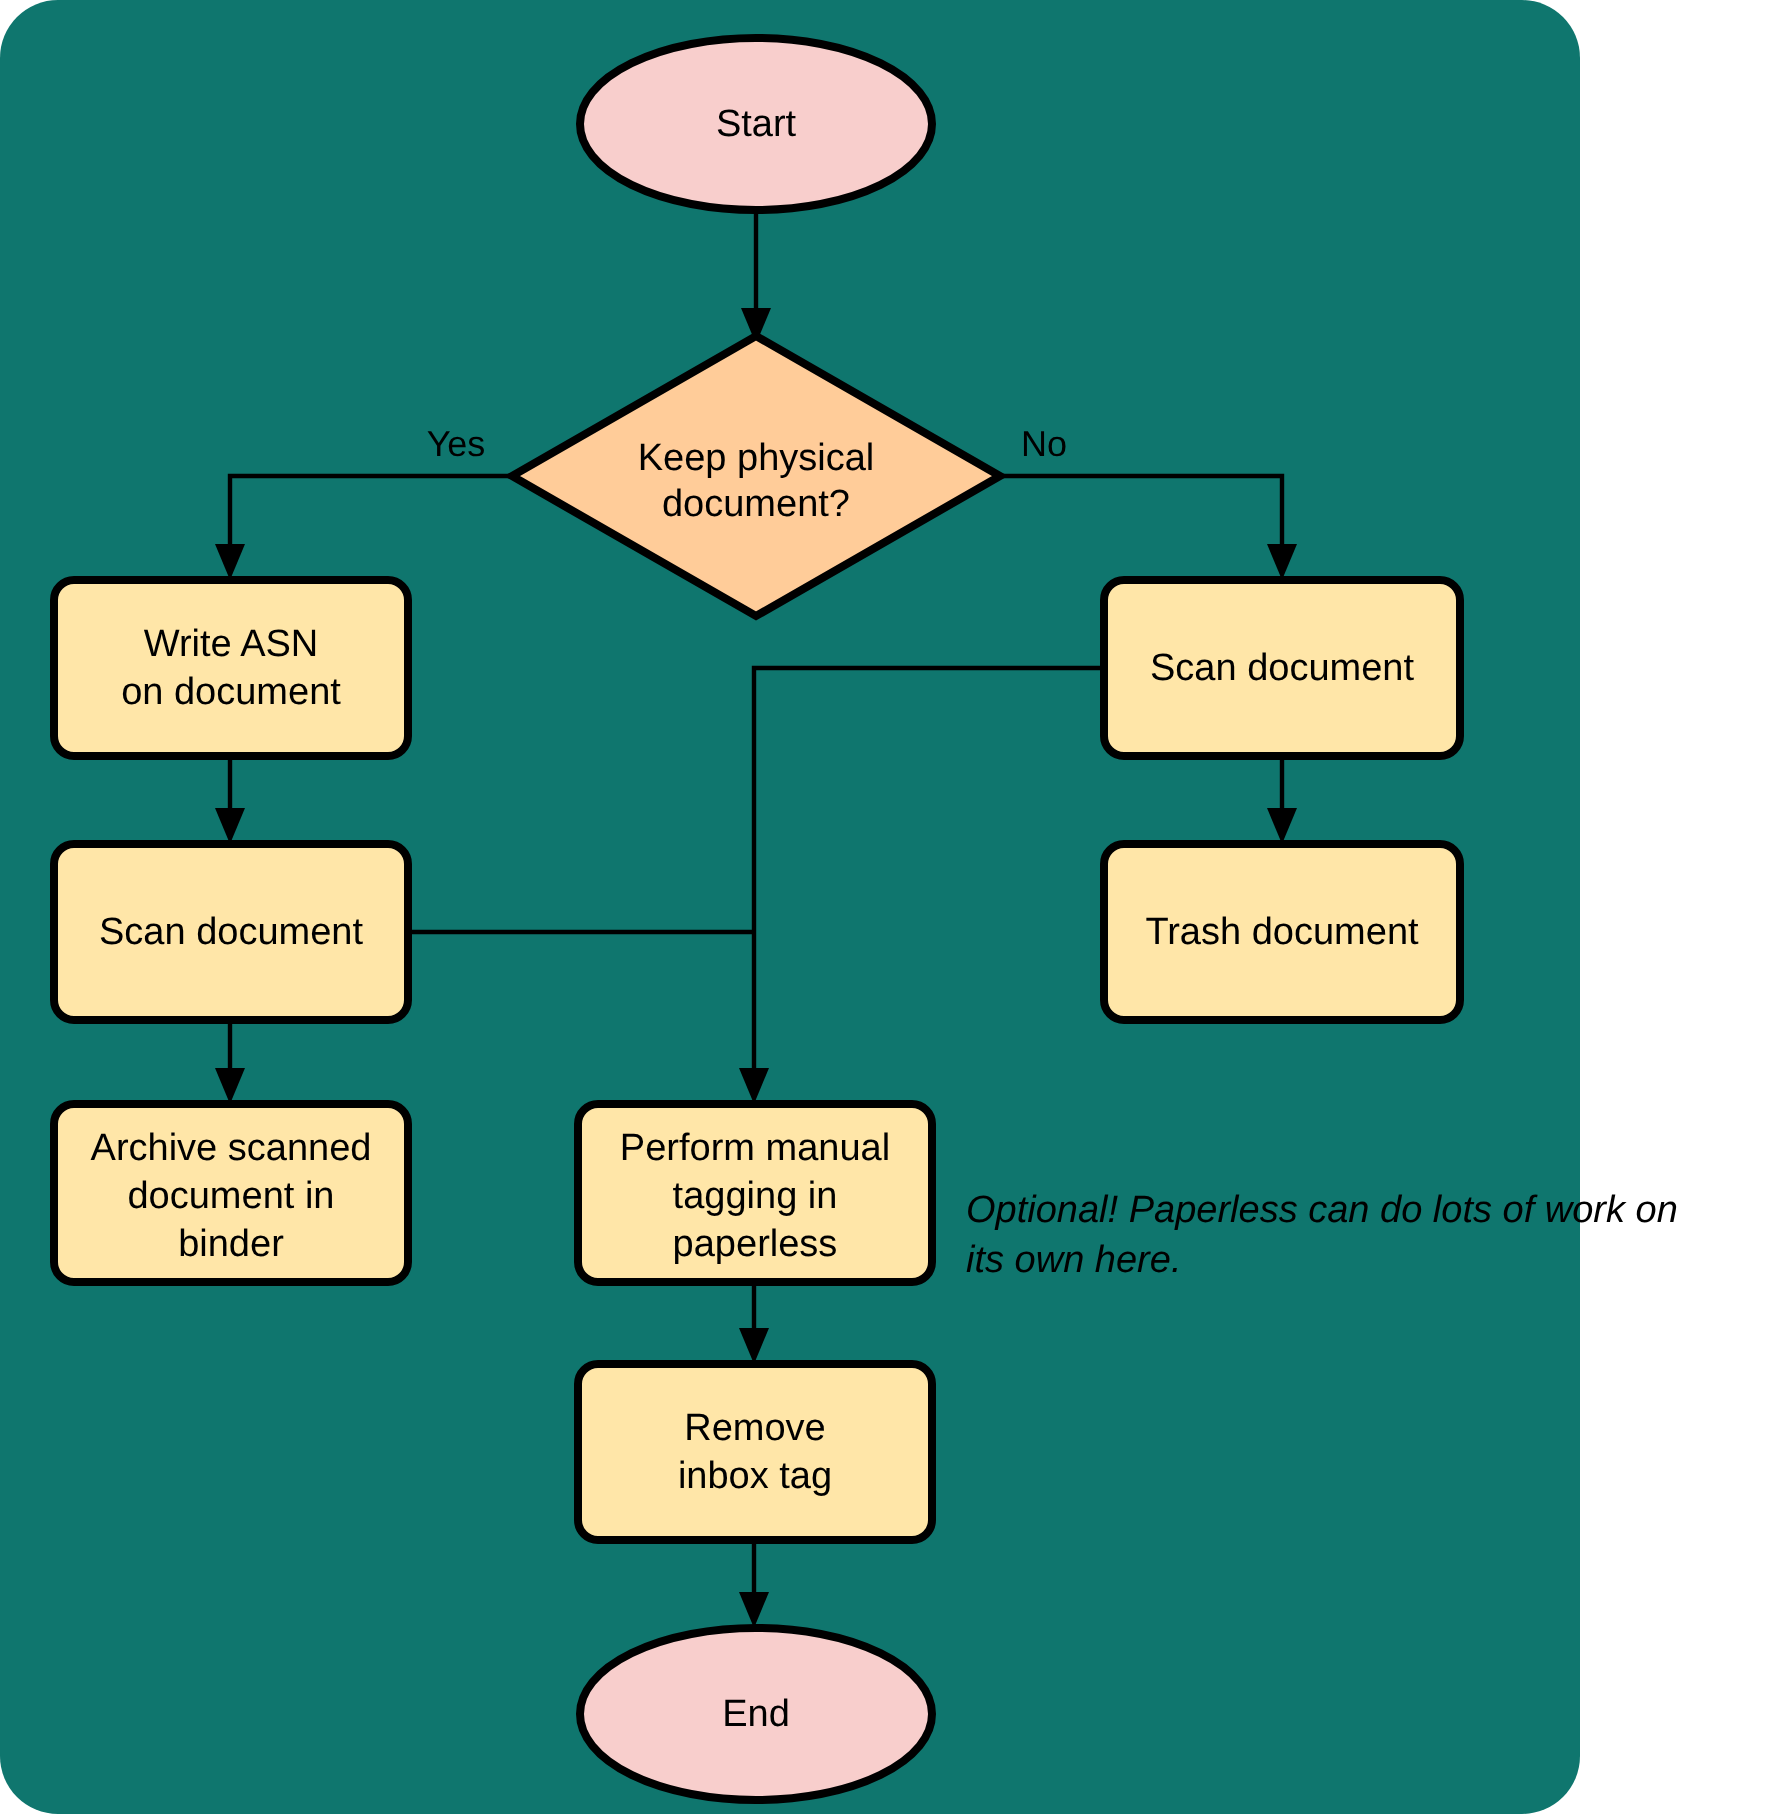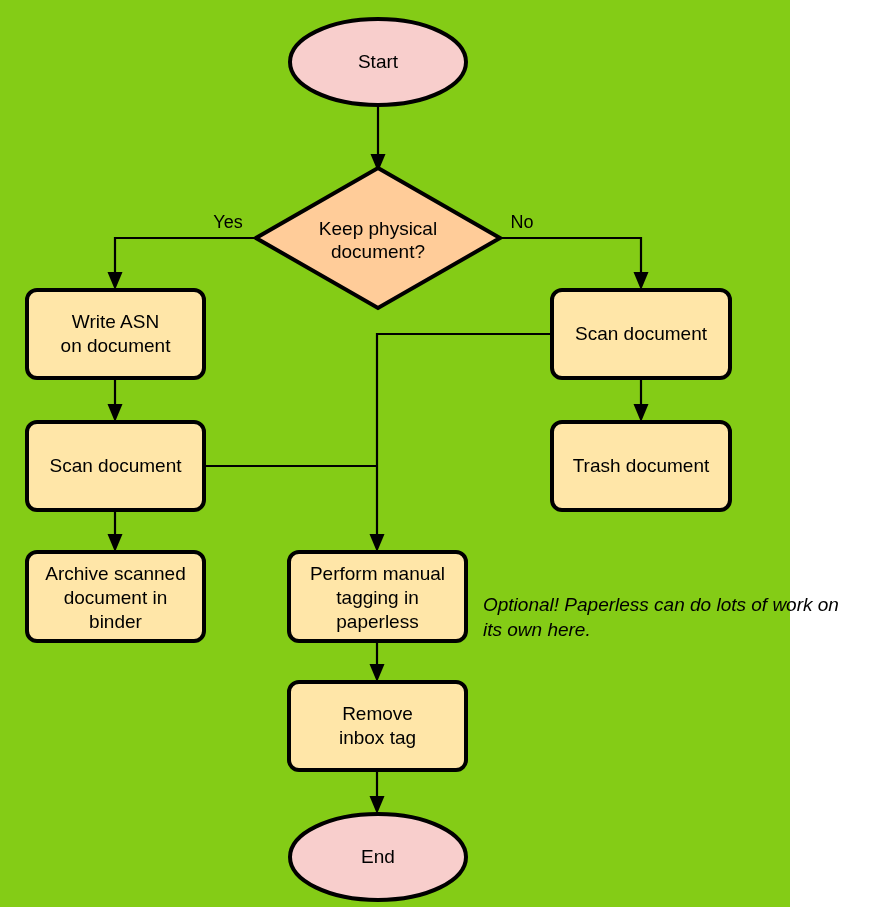--- a/index.html
+++ b/index.html
@@ -11,21 +11,22 @@
   body {
     width: 888px;
     height: 907px;
     font-family: "Liberation Sans", sans-serif;
     overflow: hidden;
   }
   #flowchart-root {
     position: relative;
     width: 790px;
     height: 907px;
-    background: #84cc16;
+    background: #0f766e;
+    border-radius: 29px;
   }
   #flow-svg {
     position: absolute;
     top: 0;
     left: 0;
     width: 888px;
     height: 907px;
     display: block;
   }
   .node-text {

